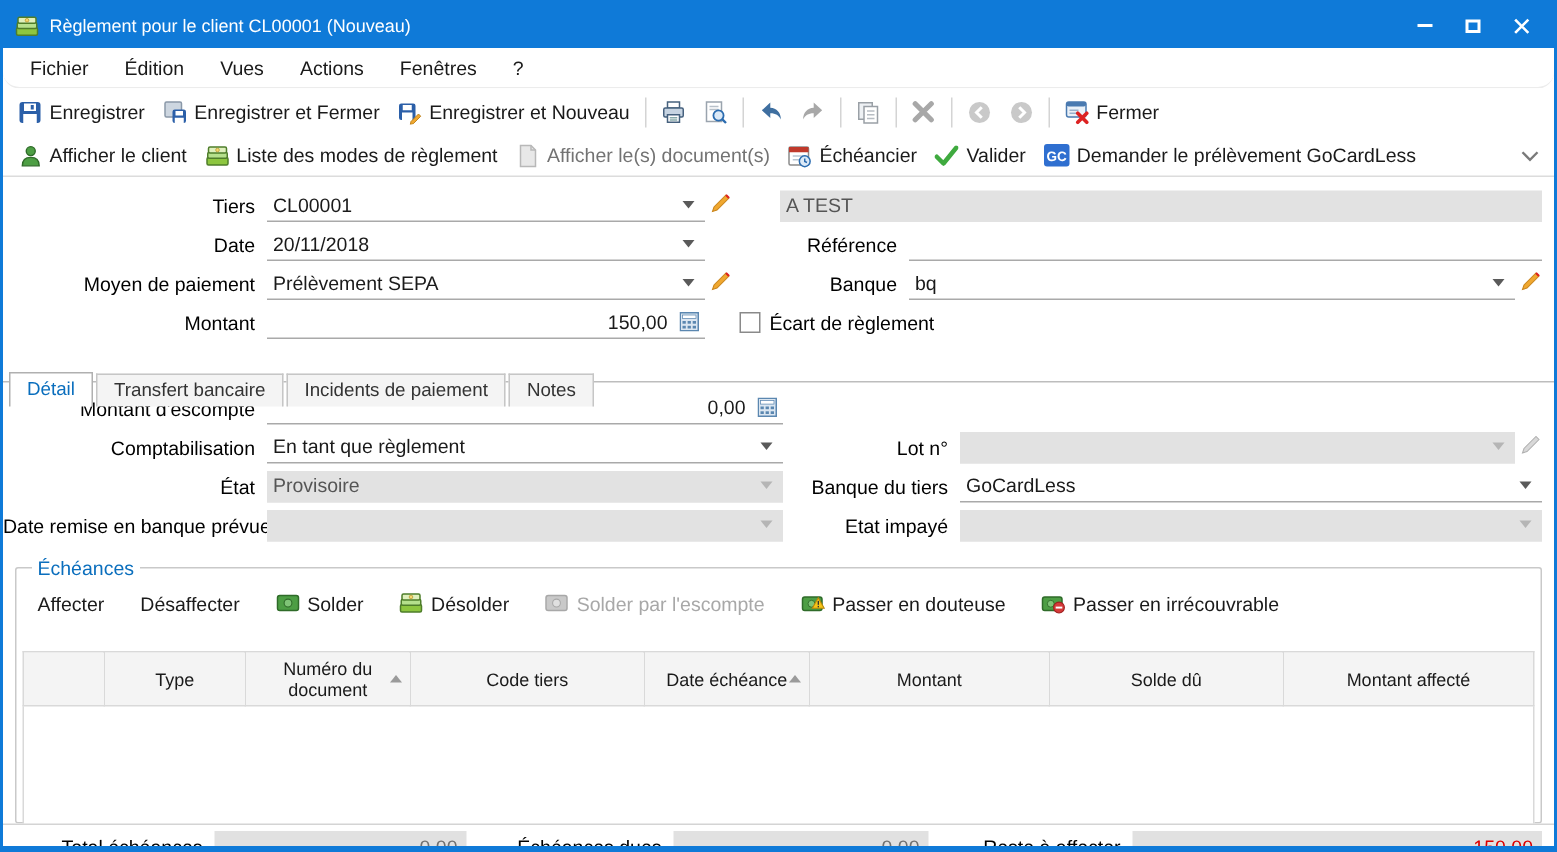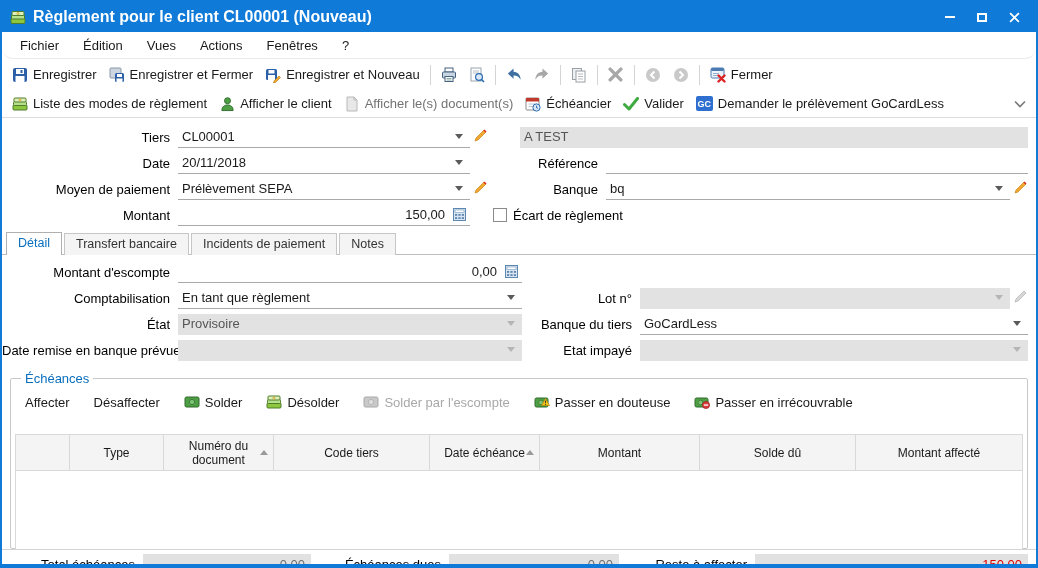--- a/index.html
+++ b/index.html
@@ -4,21 +4,21 @@
 <style>
   * { box-sizing: border-box; margin: 0; padding: 0; }
   html,body { background:#9aa7b0; }
   body { font-family: "Liberation Sans", sans-serif; }
   .window {
     position: relative; width: 1038px; height: 568px; background: #fff;
     border: 2px solid #0f7ad8; border-bottom-width: 4px; overflow: hidden;
   }
   
   .titlebar { height: 30px; background: #0f7ad8; display: flex; align-items: center; padding: 0 8px; gap: 7px; }
-  .titlebar .title { color: #fff; font-size: 16px; flex: 1; white-space: nowrap; font-weight: bold; }
+  .titlebar .title { color: #fff; font-size: 12px; flex: 1; white-space: nowrap; }
   .winctl { display: flex; align-items: center; gap: 4px; }
   .winbtn { width: 28px; height: 22px; display: flex; align-items: center; justify-content: center; }
   .min-glyph { width: 10px; height: 0; border-bottom: 2px solid #fff; }
   .max-glyph { width: 10px; height: 9px; border: 2px solid #fff; }
   
   .menubar { height: 27px; display: flex; align-items: center; padding: 0 6px; background: #fff; border-bottom: 1px solid #ececec; border-radius: 11px; }
   .menuitem { font-size: 13px; color: #1a1a1a; padding: 4px 12px; }
   
   .toolbar { display: flex; align-items: center; background: #fff; }
   .toolbar1 { height: 31px; padding: 0 4px; }
@@ -42,21 +42,21 @@
   .field.disabled { background: #e2e2e2; border-bottom-color: #e2e2e2; color: #555; }
   .fval { flex: 1; padding: 0 4px; white-space: nowrap; overflow: hidden; }
   .fval.num { text-align: right; }
   .arr { width: 0; height: 0; border-left: 4px solid transparent; border-right: 4px solid transparent; border-top: 5px solid #5a5a5a; margin: 0 7px; flex: none; }
   .arr.dis { border-top-color: #b5b5b5; }
   .pencil { margin-left: 4px; flex: none; }
   .checkbox { width: 14px; height: 14px; border: 1px solid #8a8a8a; background: #fff; margin: 0 6px 0 5px; flex: none; }
   .cblabel { font-size: 13px; }
   
   .tabstrip { display: flex; align-items: flex-end; height: 23px; padding-left: 4px; border-bottom: 1px solid #bdbdbd; background: #fff; }
-  .tab { font-size: 12.5px; padding: 3px 11px 4px; border: 1px solid #c6c6c6; border-bottom: none; background: #f4f4f4; color: #333; margin-right: 2px; position: relative; top: 1px; }
+  .tab { font-size: 12.5px; padding: 3px 11px 4px; border: 1px solid #c6c6c6; border-bottom: none; background: #f4f4f4; color: #333; margin-right: 2px; position: relative; top: 17px; }
   .tab.active { background: #fff; color: #0a6ebd; border-color: #b0b0b0; padding-bottom: 5px; }
   .tabcontent { display: flex; padding: 4px 8px 2px 0; }
   .fcol.leftdet { width: 520px; }
   .leftdet .flabel { width: 176px; }
   .fcol.rightdet { flex: 1; }
   .rightdet .flabel { width: 118px; }
   
   fieldset.echeances { margin: 6px 8px 0; border: 1px solid #c9c9c9; border-radius: 2px; padding: 2px 4px 4px; height: 178px; }
   fieldset.echeances legend { color: #0a6ebd; font-size: 13px; padding: 0 4px; margin-left: 6px; }
   .schtoolbar { display: flex; align-items: center; gap: 12px; height: 28px; padding: 0 4px; }
@@ -231,37 +231,37 @@
             <path d="M8.5 8.5 L14.5 14.5 M14.5 8.5 L8.5 14.5" stroke="#d22" stroke-width="2.4" stroke-linecap="round"></path>
           </svg>
         </span>
       <span>Fermer</span>
     </span>
   </div>
 
   <div class="toolbar toolbar2">
     <span class="tbtn">
       <span class="ico">
+          <svg width="15" height="16" viewBox="0 0 16 16">
+            <circle cx="8" cy="4.5" r="3.2" fill="#4d9e44" stroke="#2f6b29"></circle>
+            <path d="M2 15 C2 10.5 5 9 8 9 C11 9 14 10.5 14 15 Z" fill="#4d9e44" stroke="#2f6b29"></path>
+          </svg>
+        </span>
+      <span>Afficher le client</span>
+    </span>
+    <span class="tbtn">
+      <span class="ico">
           <svg width="16" height="16" viewBox="0 0 16 16">
             <rect x="1" y="9" width="14" height="5" rx="1" fill="#8dc63f" stroke="#4e7d2a"></rect>
             <rect x="1.5" y="5.5" width="13" height="4" rx="1" fill="#b5e08c" stroke="#4e7d2a"></rect>
             <rect x="2" y="2" width="12" height="4" rx="1" fill="#dff0bd" stroke="#4e7d2a"></rect>
             <circle cx="8" cy="4" r="1.2" fill="#f5d76e" stroke="#b8962e" stroke-width="0.5"></circle>
           </svg>
         </span>
       <span>Liste des modes de règlement</span>
-    </span>
-    <span class="tbtn">
-      <span class="ico">
-          <svg width="15" height="16" viewBox="0 0 16 16">
-            <circle cx="8" cy="4.5" r="3.2" fill="#4d9e44" stroke="#2f6b29"></circle>
-            <path d="M2 15 C2 10.5 5 9 8 9 C11 9 14 10.5 14 15 Z" fill="#4d9e44" stroke="#2f6b29"></path>
-          </svg>
-        </span>
-      <span>Afficher le client</span>
     </span>
     <span class="tbtn disabled">
       <span class="ico">
           <svg width="14" height="16" viewBox="0 0 14 16">
             <path d="M2 1 L9 1 L12 4 L12 15 L2 15 Z" fill="#e8e8e8" stroke="#b8b8b8"></path>
             <path d="M9 1 L9 4 L12 4" fill="none" stroke="#b8b8b8"></path>
           </svg>
         </span>
       <span>Afficher le(s) document(s)</span>
     </span>

